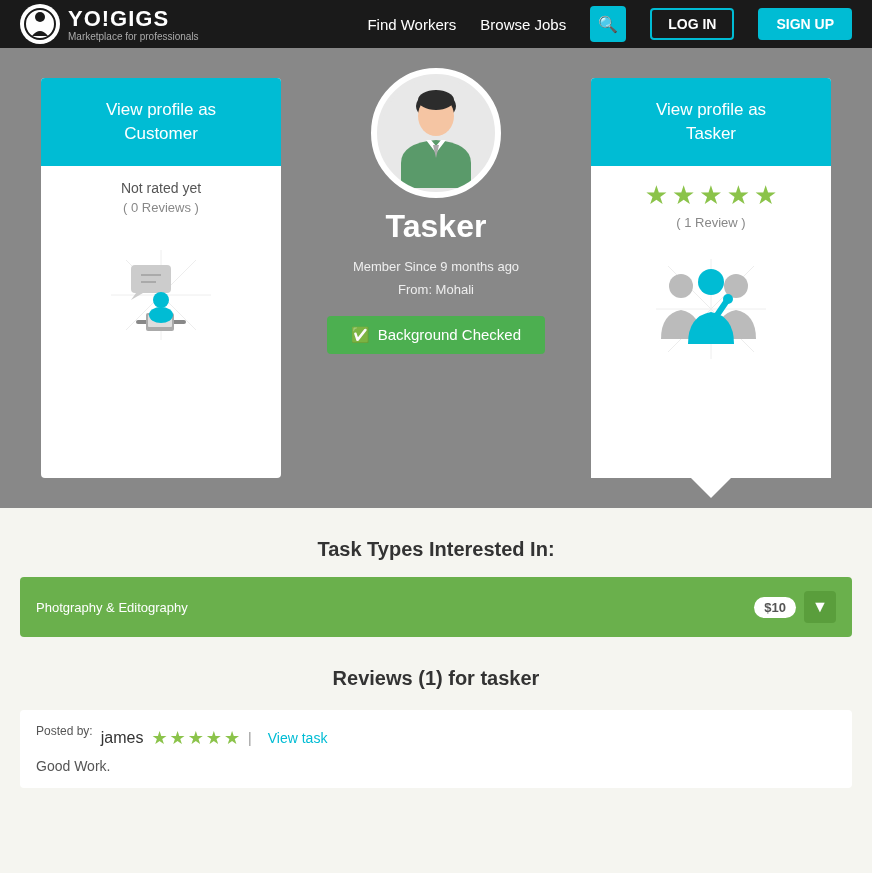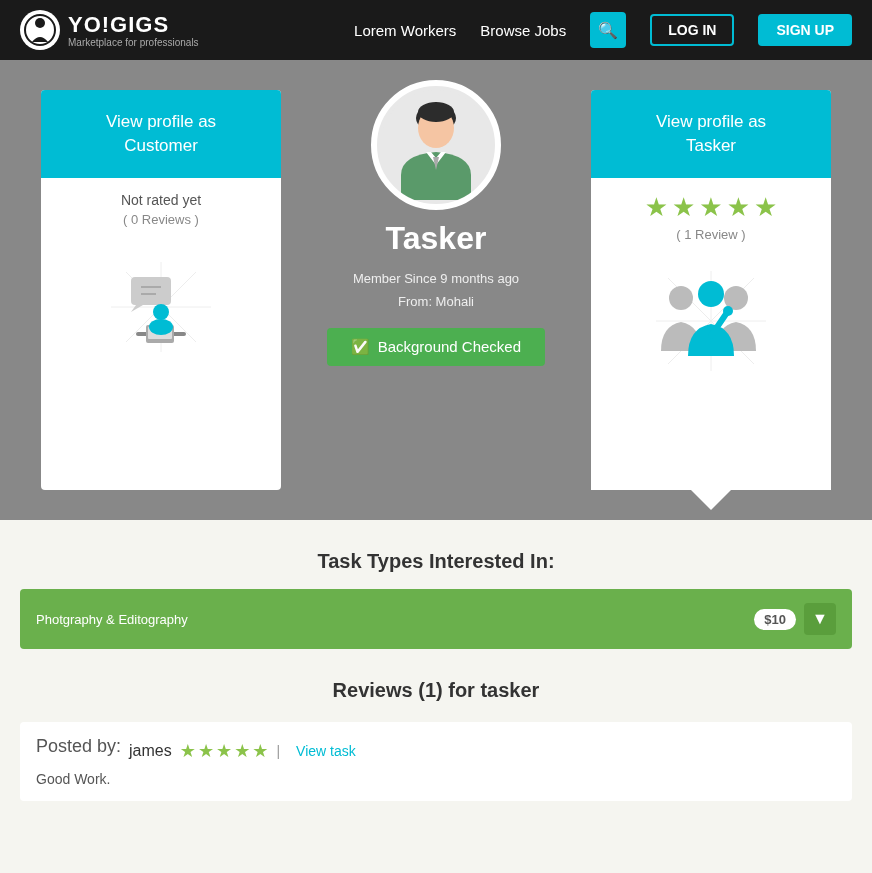--- a/index.html
+++ b/index.html
@@ -4,21 +4,21 @@
   <style>
     * { margin: 0; padding: 0; box-sizing: border-box; }
     body { font-family: Arial, sans-serif; background: #f5f5f0; width: 872px; }
 
     
     .navbar {
       background: #1a1a1a;
       display: flex;
       align-items: center;
       padding: 0 20px;
-      height: 60px;
+      height: 48px;
     }
     .logo-area {
       display: flex;
       align-items: center;
       gap: 8px;
       margin-right: auto;
     }
     .logo-icon {
       width: 40px; height: 40px;
       background: #fff;
@@ -291,23 +291,23 @@
       font-weight: bold;
       color: #333;
       margin-bottom: 20px;
     }
     .review-item {
       background: #fff;
       border-radius: 4px;
       padding: 14px 16px;
     }
     .review-posted-by {
-      font-size: 18px;
+      font-size: 12px;
       color: #555;
-      margin-bottom: 8px;
+      margin-bottom: 14px;
     }
     .review-poster-name {
       font-weight: normal;
       color: #333;
     }
     .review-stars {
       display: flex;
       align-items: center;
       gap: 2px;
     }
@@ -336,21 +336,21 @@
         <circle cx="16" cy="9" r="5" fill="#1a1a1a"></circle>
         <path d="M8 28 Q16 18 24 28" fill="#1a1a1a"></path>
       </svg>
     </div>
     <div>
       <span class="logo-text">YO!GIGS</span>
       <span class="logo-sub">Marketplace for professionals</span>
     </div>
   </div>
   <div class="nav-links">
-    <a class="nav-link">Lorem Workers</a>
+    <a class="nav-link">Find Workers</a>
     <a class="nav-link">Browse Jobs</a>
     <button class="nav-search-btn">
       <span>🔍</span>
     </button>
     <button class="nav-btn">LOG IN</button>
     <button class="nav-btn signup">SIGN UP</button>
   </div>
 </nav>
 
 <div class="hero">

